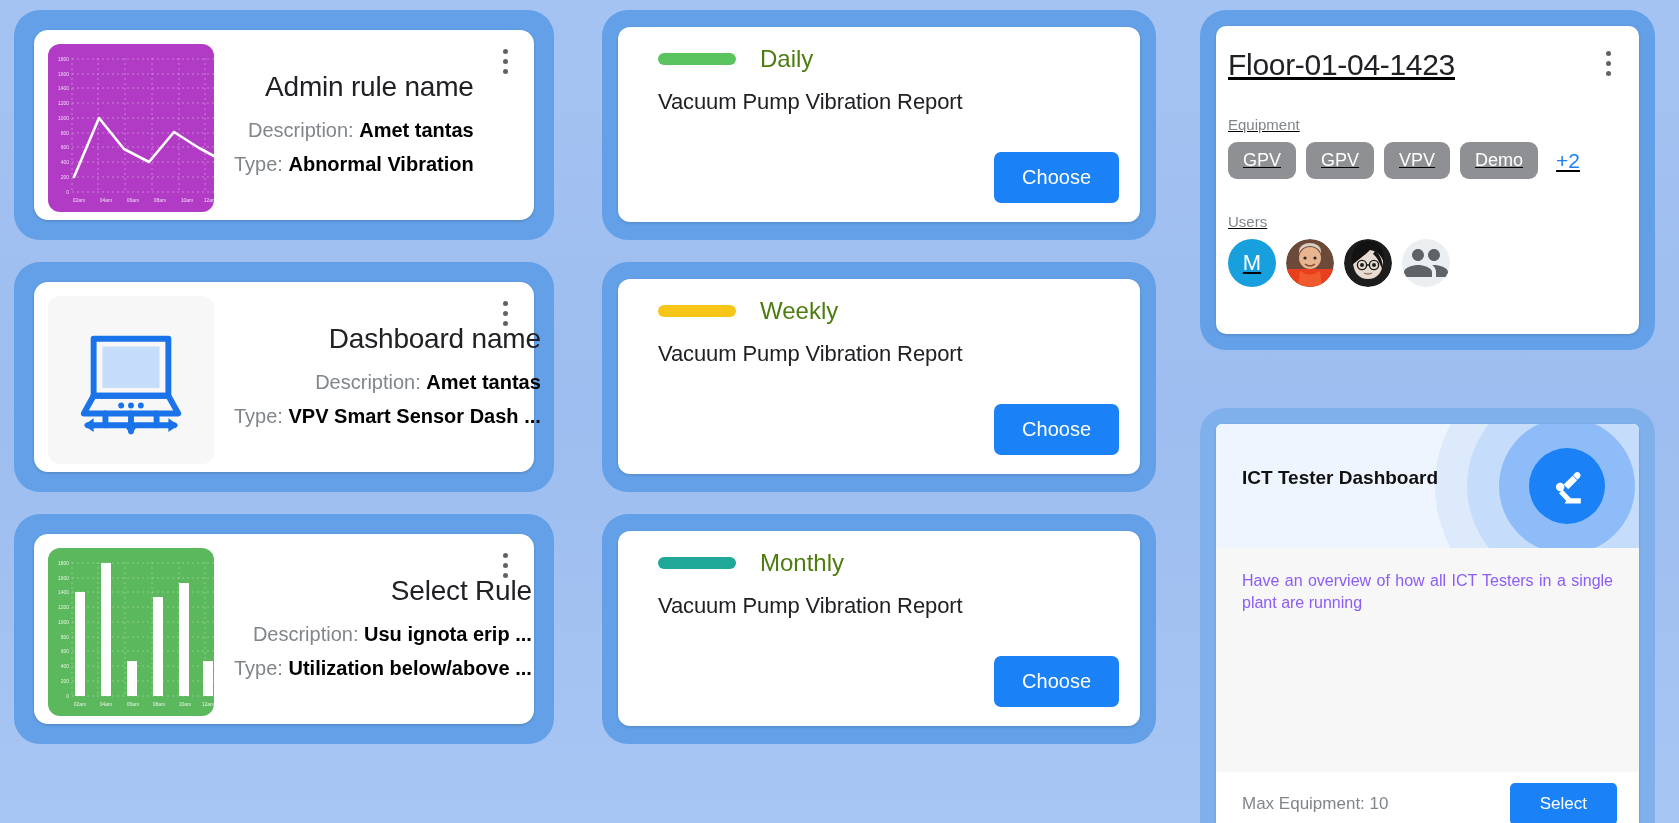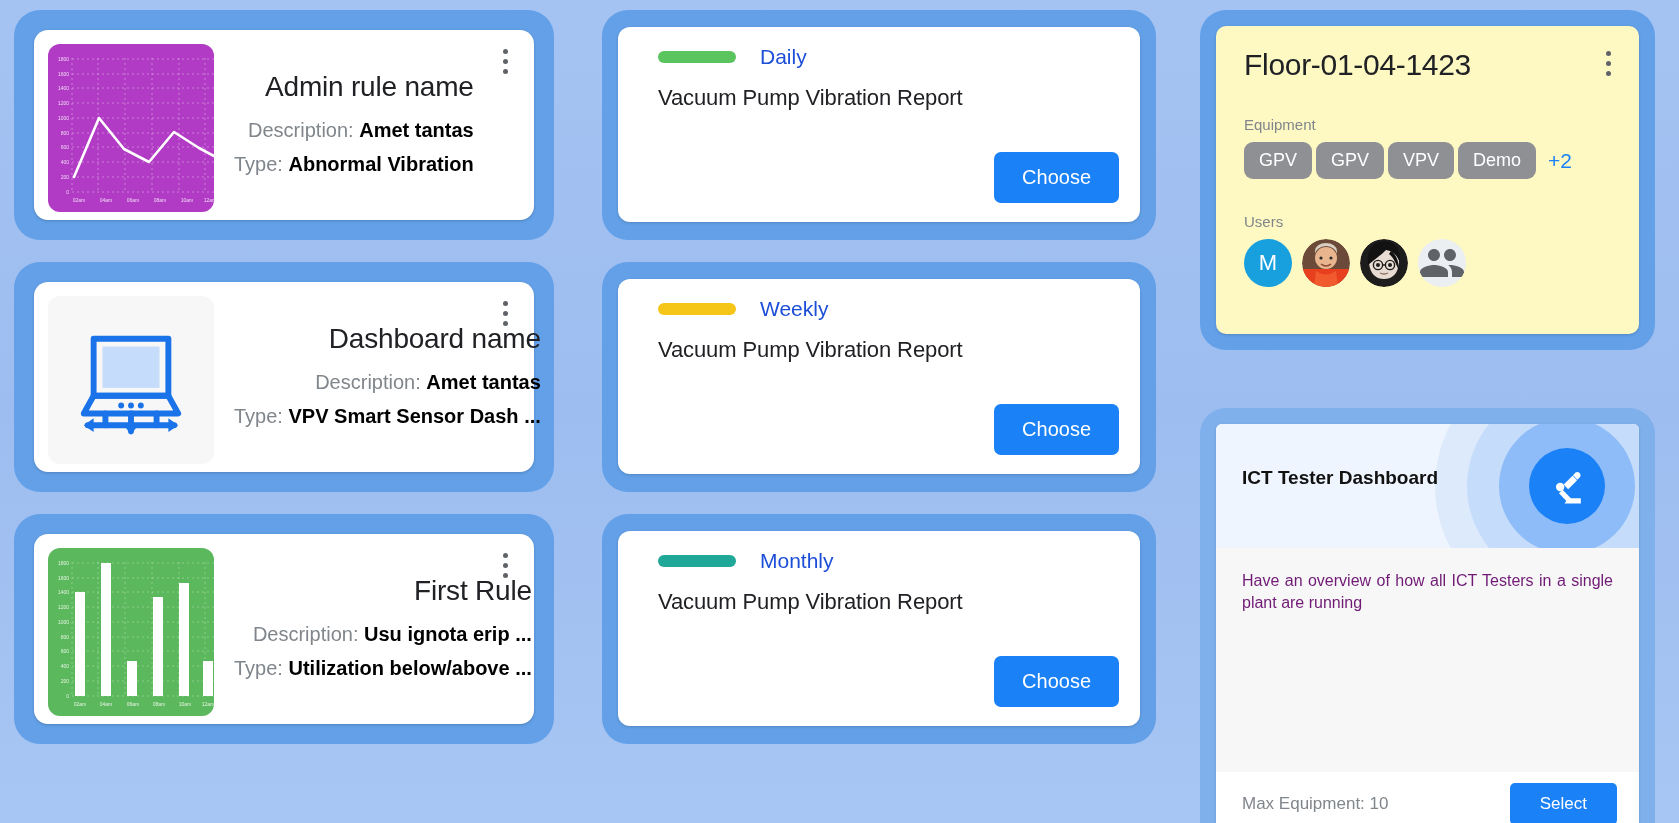--- a/index.html
+++ b/index.html
@@ -71,44 +71,45 @@
   .report-card {
     width: 100%; height: 100%;
     background: #fff; border-radius: 12px;
     box-shadow: 0 1px 3px rgba(0,0,0,.16);
     padding: 18px 22px 16px 40px;
     position: relative;
     display: flex; flex-direction: column;
   }
   .freq-row { display: flex; align-items: center; gap: 24px; }
   .freq-bar { width: 78px; height: 12px; border-radius: 8px; display:block; }
-  .freq-label { font-size: 21px; color: #1d4ed8; }
+  .freq-label { font-size: 24px; color: #4d7c0f; }
   .report-name { font-size: 22px; color: #202124; margin-top: 16px; letter-spacing: -0.1px; }
   .choose-btn {
     position: absolute; right: 21px; bottom: 19px;
     background: #1a81f6; color: #fff;
     border: none; border-radius: 7px;
     font-size: 20px; font-family: inherit;
     padding: 14px 28px;
     cursor: pointer;
   }
 
   
   .col-right { padding: 10px 8px 0 0; display: flex; flex-direction: column; gap: 22px; }
   .floor-shell { width: 455px; height: 340px; padding: 16px; }
   .floor-card {
     width: 100%; height: 100%;
-    background: #fef9c3; border-radius: 10px;
+    background: #ffffff; border-radius: 10px;
     box-shadow: 0 1px 3px rgba(0,0,0,.16);
-    padding: 22px 28px;
-    position: relative;
+    padding: 22px 12px;
+    position: relative;
+    text-decoration: underline;
   }
   .floor-title { font-size: 30px; color: #202124; letter-spacing: -0.3px; }
   .section-label { font-size: 15px; color: #80868b; margin-top: 34px; margin-bottom: 9px; }
-  .chips { display: flex; align-items: center; gap: 4px; }
+  .chips { display: flex; align-items: center; gap: 10px; }
   .chip {
     background: #8e9094; color: #fff;
     border-radius: 9px;
     font-size: 18px;
     padding: 8px 15px;
     cursor: pointer;
   }
   .chip-more { color: #1a81f6; font-size: 21px; margin-left: 8px; cursor: pointer; }
   .avatars { display: flex; align-items: center; gap: 10px; }
   .avatar { width: 48px; height: 48px; border-radius: 50%; overflow: hidden; flex: 0 0 auto; }
@@ -142,21 +143,21 @@
   .ring { position: absolute; border-radius: 50%; }
   .r1 { width: 260px; height: 260px; right: -56px; top: -68px; background: #dceafb; }
   .r2 { width: 196px; height: 196px; right: -24px; top: -36px; background: #c6dcfb; }
   .r3 { width: 136px; height: 136px; right: 4px; top: -6px;  background: #8dbcf8; }
   .r4 { width: 76px;  height: 76px;  right: 34px; top: 24px;  background: #1a81f6;
         display:flex; align-items:center; justify-content:center; }
   .ict-desc {
     background: #f7f7f7;
     flex: 1 1 auto;
     padding: 22px 26px;
-    font-size: 16px; color: #701a75; line-height: 1.35;
+    font-size: 16px; color: #8b5cf6; line-height: 1.35;
     text-align: justify;
   }
   .ict-foot {
     height: 64px; background: #fff;
     display: flex; align-items: center; justify-content: space-between;
     padding: 0 22px 0 26px;
     flex: 0 0 auto;
   }
   .ict-max { font-size: 17px; color: #80868b; }
   .select-btn {
@@ -324,21 +325,21 @@
               <rect x="27" y="44" width="10" height="104"></rect>
               <rect x="53" y="15" width="10" height="133"></rect>
               <rect x="79" y="113" width="10" height="35"></rect>
               <rect x="105" y="49" width="10" height="99"></rect>
               <rect x="131" y="35" width="10" height="113"></rect>
               <rect x="155" y="113" width="10" height="35"></rect>
             </g>
           </svg>
         </div>
         <div class="rule-body">
-          <div class="rule-title">First Rule</div>
+          <div class="rule-title">Select Rule</div>
           <div class="rule-line">
             <span>Description:</span>
             <b>Usu ignota erip ...</b>
           </div>
           <div class="rule-line">
             <span>Type:</span>
             <b>Utilization below/above ...</b>
           </div>
         </div>
         <div class="kebab">

